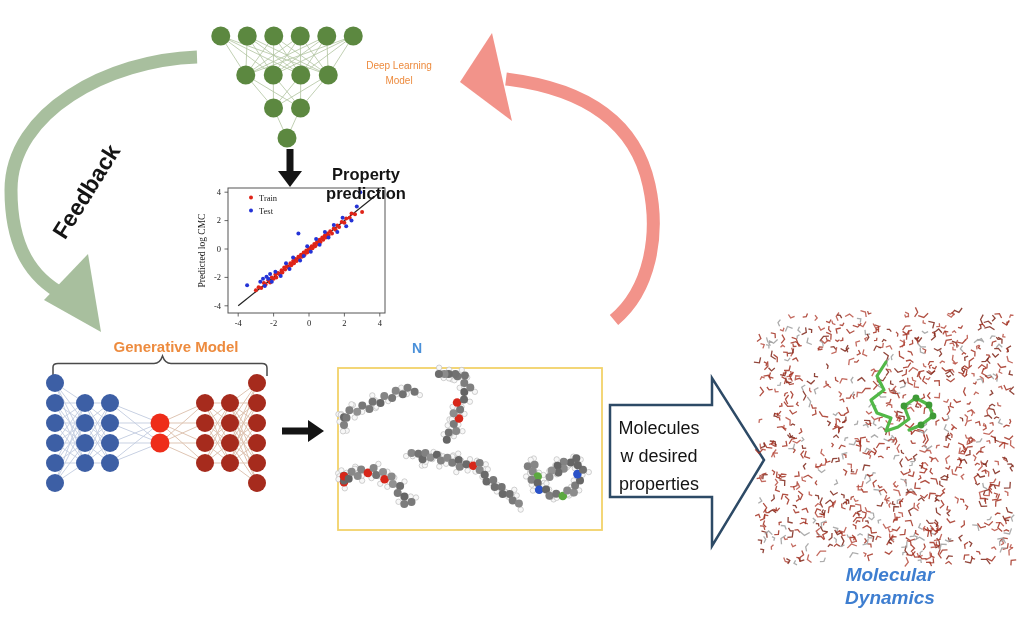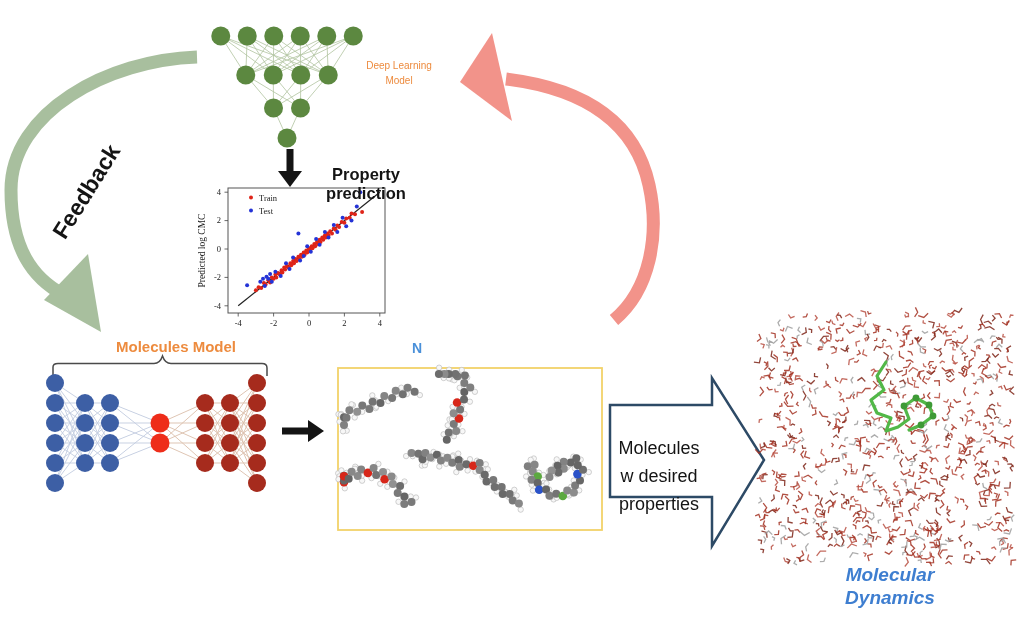--- a/index.html
+++ b/index.html
@@ -1539,20 +1539,20 @@
         <circle cx="921" cy="425" r="3.4" fill="#3E9A36"></circle>
       </g>
   </svg>
 
   <div class="lbl center" style="left: 357px; top: 58px; width: 84px; font-size: 10px; font-weight: normal; line-height: 15px; color: rgb(237, 139, 62);">Deep Learning Model</div>
 
   <div class="lbl center" style="left: 318px; top: 136px; width: 96px; font-size: 16.5px; font-weight: bold; line-height: 19px; color: rgb(20, 20, 20); margin-top: 29px;">Property prediction</div>
 
   <div class="lbl" style="left: 28px; top: 168px; width: 130px; font-size: 23px; font-weight: 600; transform: rotate(-58deg); transform-origin: center center; color: rgb(20, 20, 20);">Feedback</div>
 
-  <div class="lbl center" style="left: 88px; top: 338px; width: 176px; font-size: 15px; font-weight: bold; color: rgb(237, 139, 62);">Molecules Model</div>
+  <div class="lbl center" style="left: 88px; top: 338px; width: 176px; font-size: 15px; font-weight: bold; color: rgb(237, 139, 62);">Generative Model</div>
 
   <div class="lbl" style="left: 412px; top: 340px; font-size: 14px; font-weight: bold; color: rgb(74, 144, 217);">N</div>
 
-  <div class="lbl center" style="left: 615px; top: 414px; width: 88px; font-size: 18px; line-height: 28px; color: rgb(20, 20, 20); margin-top: 20px;">Molecules w desired properties</div>
+  <div class="lbl center" style="left: 615px; top: 414px; width: 88px; font-size: 18px; line-height: 28px; color: rgb(20, 20, 20);">Molecules w desired properties</div>
 
   <div class="lbl center" style="left: 830px; top: 563px; width: 120px; font-size: 19px; font-weight: bold; line-height: 23px; color: rgb(62, 126, 208); font-style: italic;">Molecular Dynamics</div>
 </div>
 
 </body></html>

